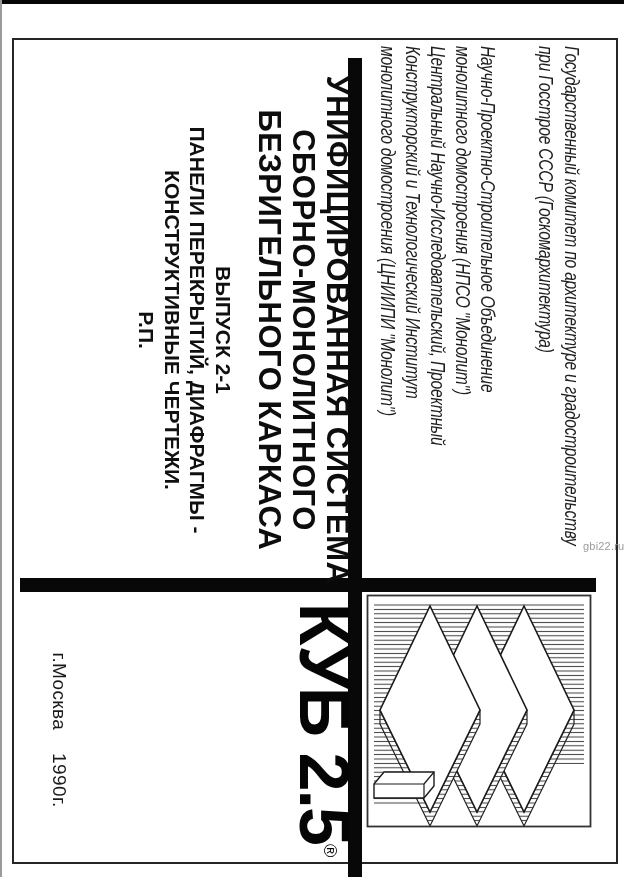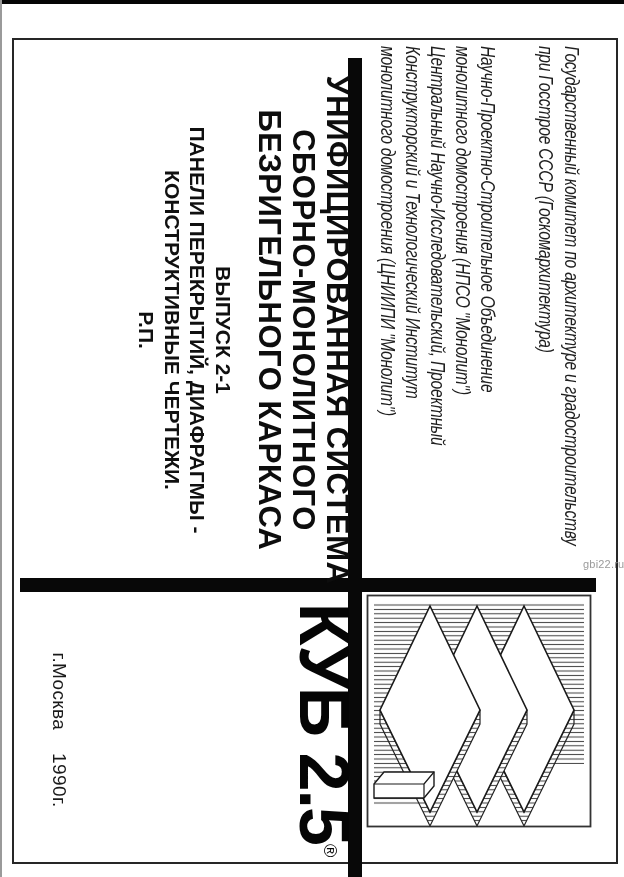--- a/index.html
+++ b/index.html
@@ -37,21 +37,21 @@
   .city { position:absolute; left:594px; top:554px; width:272px; text-align:center;
           font-size:19px; letter-spacing:0.4px; color:#1a1a1a; white-space:pre; }
 
   .logo-wrap { position:absolute; left:594px; top:32px; width:234px; height:226px; }
   .logo-wrap svg { position:absolute; left:50%; top:50%;
                    transform:translate(-50%,-50%) rotate(-90deg); }
 
   
   .scan-top { position:absolute; left:0; top:0; width:624px; height:4px; background:#050505; z-index:6; }
   .scan-left { position:absolute; left:0; top:0; width:2px; height:877px; background:#9a9a9a; z-index:6; }
-  .watermark { position:absolute; left:583px; top:558px; font-size:11px; color:#9b9b9b; z-index:7; letter-spacing:0.2px; }
+  .watermark { position:absolute; left:583px; top:540px; font-size:11px; color:#9b9b9b; z-index:7; letter-spacing:0.2px; }
 </style>
 </head>
 <body>
 
 <div class="stage">
   <div class="page">
 
     <div class="frame"></div>
 
     <div class="org-block org-1">

